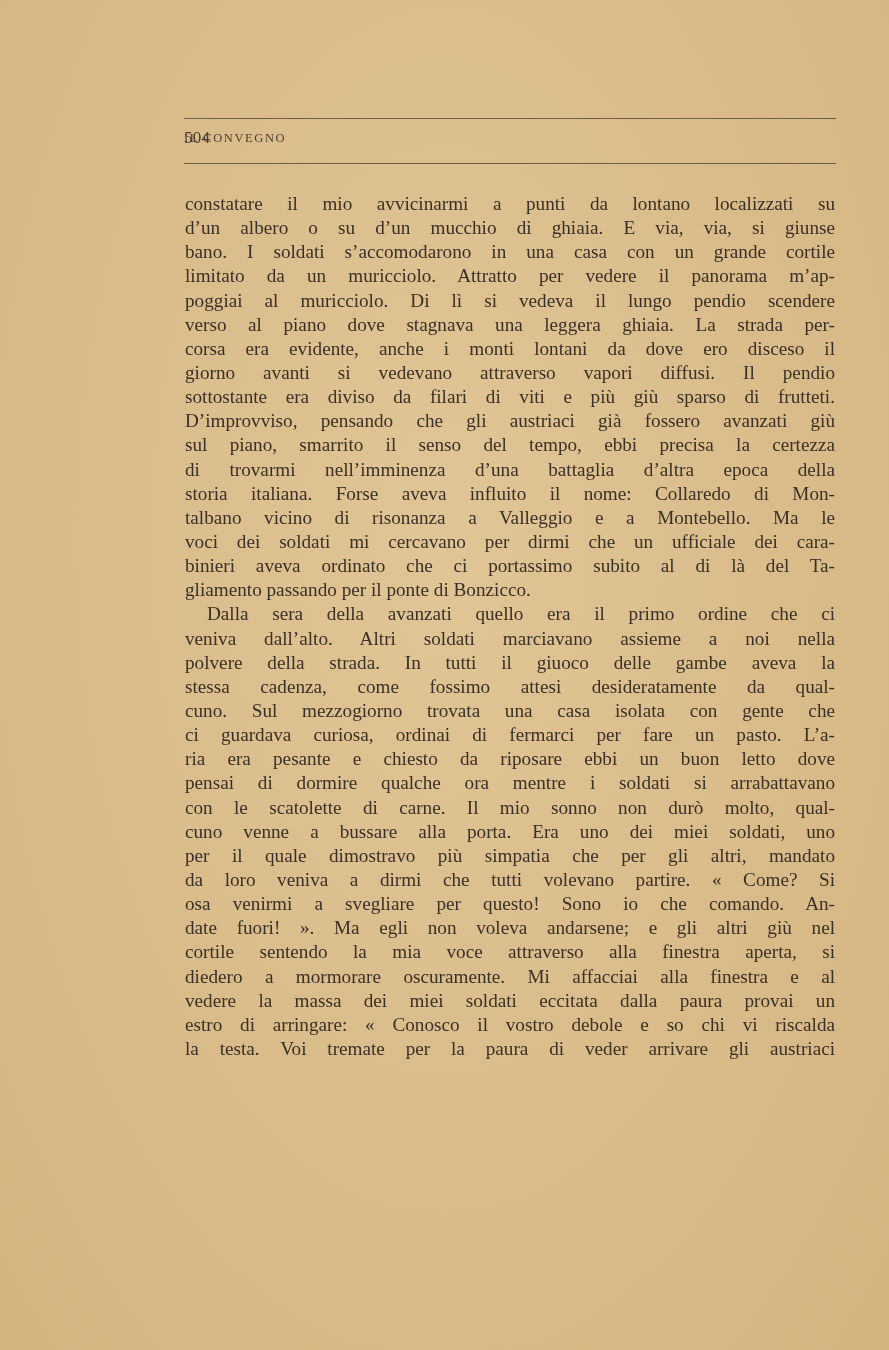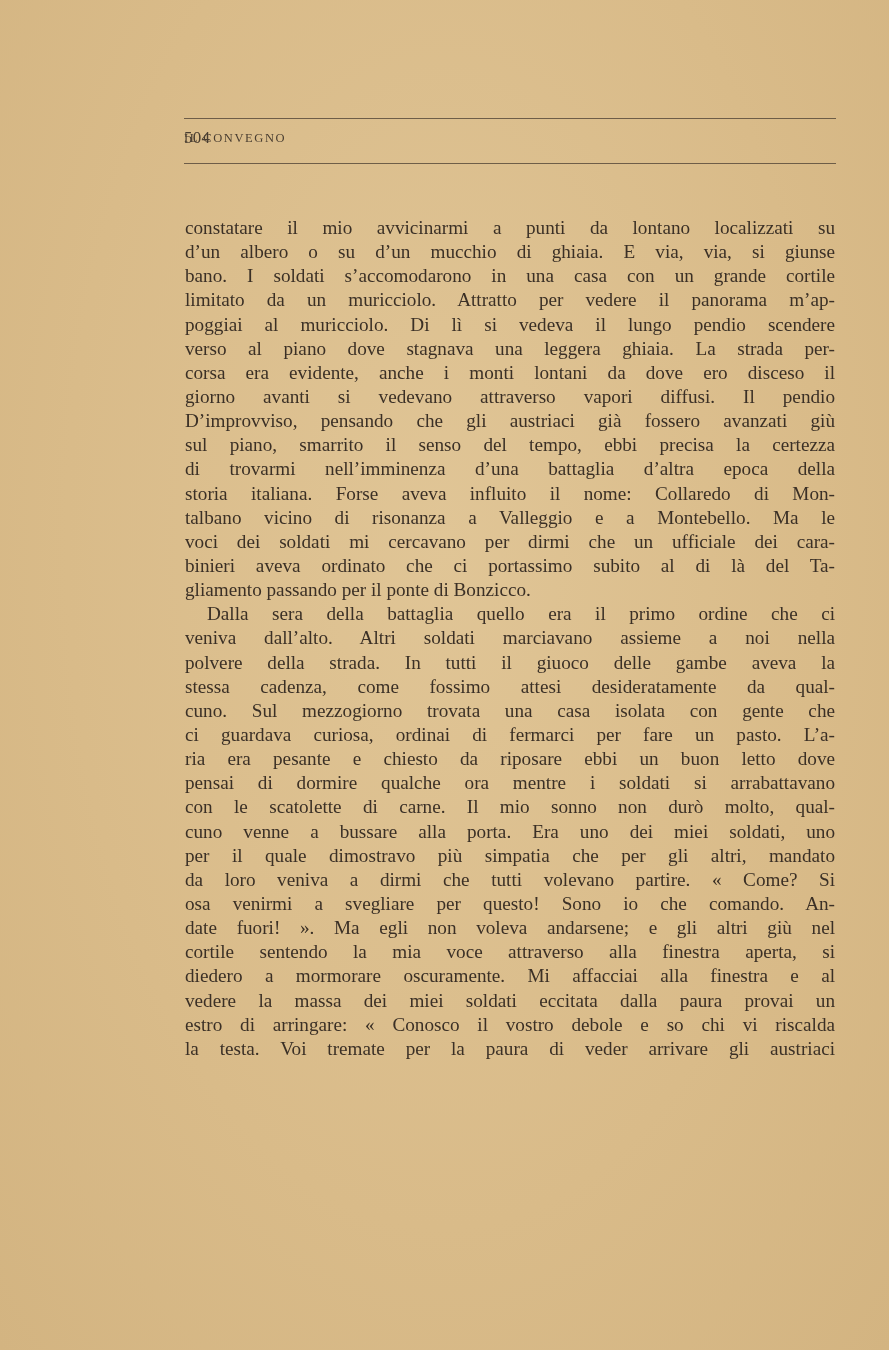--- a/index.html
+++ b/index.html
@@ -53,21 +53,21 @@
     top: 3px;
     text-align: left;
     font-size: 12.5px;
     letter-spacing: 1.6px;
     color: #4a3e31;
     padding-right: 20px;
   }
   .body-text {
     position: absolute;
     left: 145px;
-    top: 216px;
+    top: 192px;
     width: 650px;
   }
   .line {
     display: block;
     height: 24.15px;
     line-height: 24.15px;
     font-size: 19.2px;
     white-space: nowrap;
     text-align: justify;
     text-align-last: justify;
@@ -95,31 +95,32 @@
   <div class="body-text" id="body-text">
       <div>
         <span class="line">constatare il mio avvicinarmi a punti da lontano localizzati su</span>
         <span class="line">d’un albero o su d’un mucchio di ghiaia. E via, via, si giunse</span>
         <span class="line">bano. I soldati s’accomodarono in una casa con un grande cortile</span>
         <span class="line">limitato da un muricciolo. Attratto per vedere il panorama m’ap-</span>
         <span class="line">poggiai al muricciolo. Di lì si vedeva il lungo pendio scendere</span>
         <span class="line">verso al piano dove stagnava una leggera ghiaia. La strada per-</span>
         <span class="line">corsa era evidente, anche i monti lontani da dove ero disceso il</span>
         <span class="line">giorno avanti si vedevano attraverso vapori diffusi. Il pendio</span>
+        <span class="line">sottostante era diviso da filari di viti e più giù sparso di frutteti.</span>
         <span class="line">D’improvviso, pensando che gli austriaci già fossero avanzati giù</span>
         <span class="line">sul piano, smarrito il senso del tempo, ebbi precisa la certezza</span>
         <span class="line">di trovarmi nell’imminenza d’una battaglia d’altra epoca della</span>
         <span class="line">storia italiana. Forse aveva influito il nome: Collaredo di Mon-</span>
         <span class="line">talbano vicino di risonanza a Valleggio e a Montebello. Ma le</span>
         <span class="line">voci dei soldati mi cercavano per dirmi che un ufficiale dei cara-</span>
         <span class="line">binieri aveva ordinato che ci portassimo subito al di là del Ta-</span>
         <span class="line last">gliamento passando per il ponte di Bonzicco.</span>
       </div>
       <div>
-        <span class="line indent">Dalla sera della battaglia quello era il primo ordine che ci</span>
+        <span class="line indent">Dalla sera della avanzati quello era il primo ordine che ci</span>
         <span class="line">veniva dall’alto. Altri soldati marciavano assieme a noi nella</span>
         <span class="line">polvere della strada. In tutti il giuoco delle gambe aveva la</span>
         <span class="line">stessa cadenza, come fossimo attesi desideratamente da qual-</span>
         <span class="line">cuno. Sul mezzogiorno trovata una casa isolata con gente che</span>
         <span class="line">ci guardava curiosa, ordinai di fermarci per fare un pasto. L’a-</span>
         <span class="line">ria era pesante e chiesto da riposare ebbi un buon letto dove</span>
         <span class="line">pensai di dormire qualche ora mentre i soldati si arrabattavano</span>
         <span class="line">con le scatolette di carne. Il mio sonno non durò molto, qual-</span>
         <span class="line">cuno venne a bussare alla porta. Era uno dei miei soldati, uno</span>
         <span class="line">per il quale dimostravo più simpatia che per gli altri, mandato</span>

